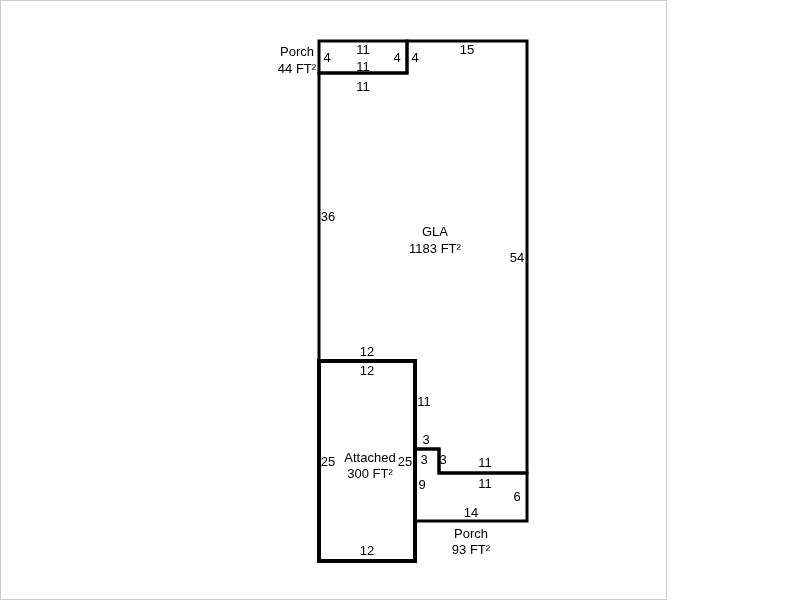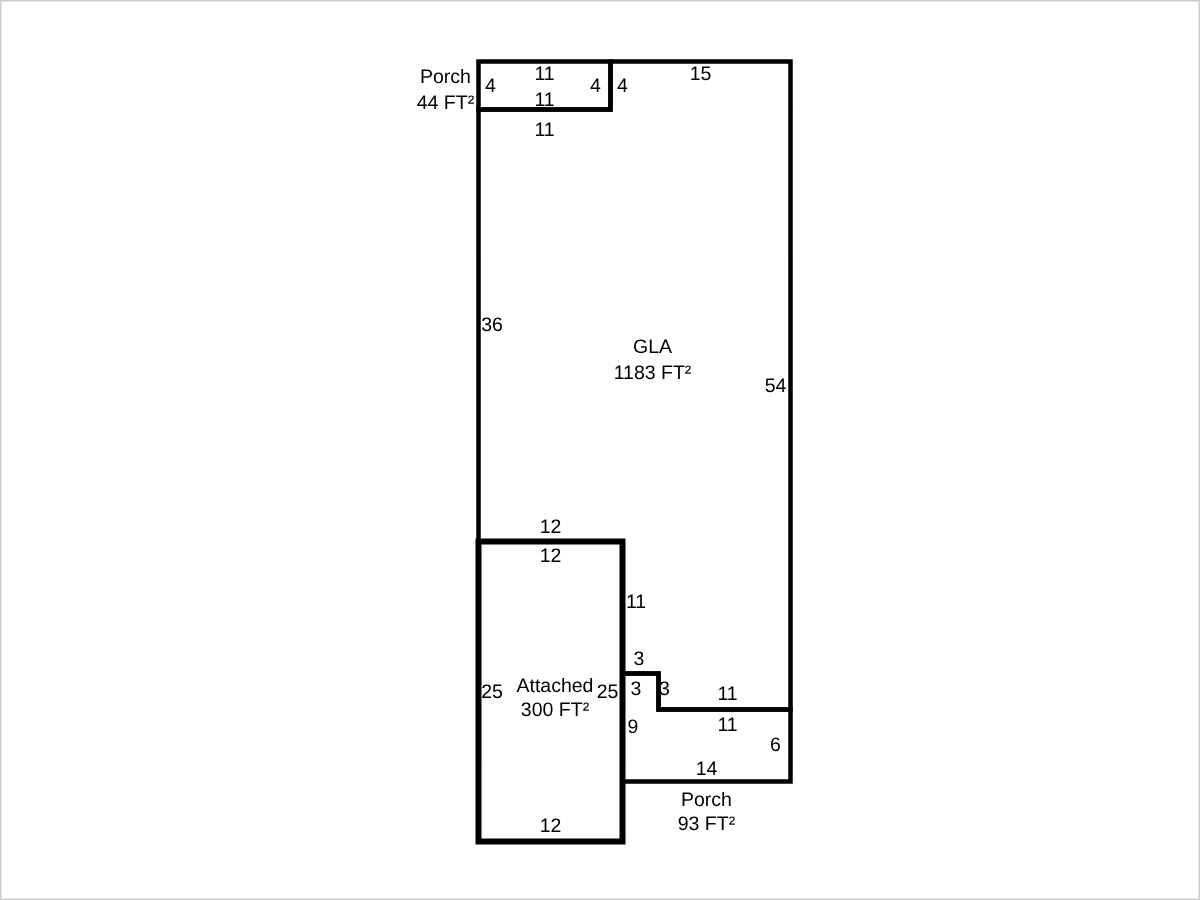--- a/index.html
+++ b/index.html
@@ -2,21 +2,21 @@
 <html><head>
 <meta charset="utf-8">
 <style>
   html, body {
     margin: 0;
     padding: 0;
     background: #ffffff;
   }
   #sketch-page {
     position: relative;
-    width: 800px;
+    width: 667px;
     height: 600px;
     box-sizing: border-box;
     background: #ffffff;
     border: 1px solid #cccccc;
     font-family: "Liberation Sans", sans-serif;
     overflow: hidden;
   }
   #plan-svg text {
     font-family: "Liberation Sans", sans-serif;
     font-size: 13px;

